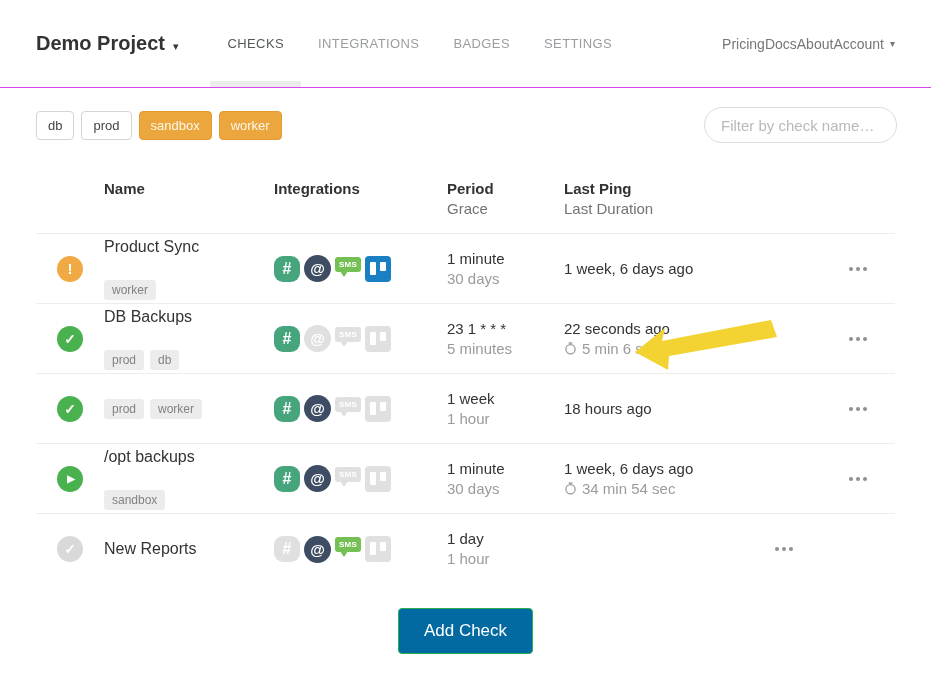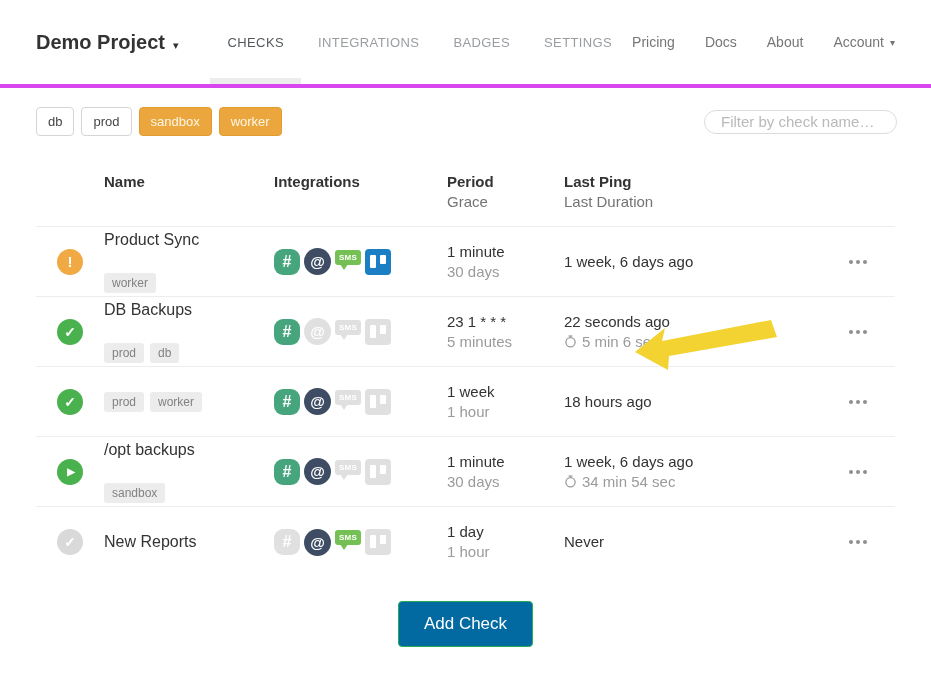--- a/index.html
+++ b/index.html
@@ -1,37 +1,37 @@
 <!DOCTYPE html>
 <html><head>
 <meta charset="utf-8">
 <style>
   * { margin:0; padding:0; box-sizing:border-box; }
   html,body { width:931px; height:675px; background:#fff; font-family:"Liberation Sans", sans-serif; color:#333; overflow:hidden; }
 
   
-  .topnav { height:88px; display:flex; align-items:center; padding:0 36px; border-bottom:4px solid #d946ef; position:relative; }
+  .topnav { height:88px; display:flex; align-items:center; padding:0 36px; border-bottom:1px solid #d946ef; position:relative; }
   .project { display:flex; align-items:baseline; gap:8px; cursor:pointer; margin-right:32px; }
   .project-name { font-size:20px; font-weight:bold; color:#333; }
   .caret { font-size:11px; color:#333; }
   .tabs { display:flex; height:100%; }
   .tab { position:relative; display:flex; align-items:center; padding:0 17px; font-size:13px; letter-spacing:.4px; color:#9a9da0; cursor:pointer; }
   .tab.active { color:#55595c; }
   .tab.active::after { content:""; position:absolute; left:0; right:0; bottom:0; height:6px; background:#ececec; }
-  .nav-links { margin-left:auto; display:flex; align-items:center; gap:30px; }
+  .nav-links { margin-left:auto; display:flex; align-items:center; }
   .nav-link { font-size:14px; color:#767676; cursor:pointer; }
   .account { display:flex; align-items:center; gap:6px; font-size:14px; color:#767676; cursor:pointer; }
   .account .caret { color:#767676; font-size:10px; }
 
   
   .filter-row { display:flex; align-items:center; padding:19px 34px 0 36px; }
   .tag-list { display:flex; gap:7px; }
   .tag-btn { font-size:13px; padding:6px 11px; border-radius:4px; border:1px solid #d5d5d5; background:#fff; color:#444; cursor:pointer; }
   .tag-btn.selected { background:#eba73e; border-color:#e39a2f; color:#fef6e7; }
-  .search-input { margin-left:auto; width:193px; height:24px; border:1px solid #dcdcdc; border-radius:18px; padding:0 16px; font-size:15px; color:#555; outline:none; font-family:"Liberation Sans", sans-serif; }
+  .search-input { margin-left:auto; width:193px; height:36px; border:1px solid #dcdcdc; border-radius:18px; padding:0 16px; font-size:15px; color:#555; outline:none; font-family:"Liberation Sans", sans-serif; }
   .search-input::placeholder { color:#b9b9b9; }
 
   
   .table { margin:26px 36px 0 36px; }
   .grid-row { display:grid; grid-template-columns:68px 170px 173px 117px 257px 1fr; align-items:center; }
   .thead { padding:10px 0 14px 0; border-bottom:1px solid #ededed; align-items:start; }
   .th-main { font-size:15px; font-weight:bold; color:#333; line-height:20px; }
   .th-sub { font-size:15px; font-weight:normal; color:#737373; line-height:20px; }
   .row { height:70px; border-bottom:1px solid #ededed; }
   .row:last-child { border-bottom:none; }
@@ -316,23 +316,20 @@
         </span>
       <span class="ic ic-trello muted">
           <span class="bar l"></span>
           <span class="bar r"></span>
         </span>
     </div>
     <div class="period-cell">
       <div class="p1">1 day</div>
       <div class="p2">1 hour</div>
     </div>
-    <div class="ping-cell">
-      <div class="p1">Never</div>
-    </div>
     <div class="menu-cell">
         <span class="dots">
           <i></i>
           <i></i>
           <i></i>
         </span>
       </div>
   </div>
 
 </div>

